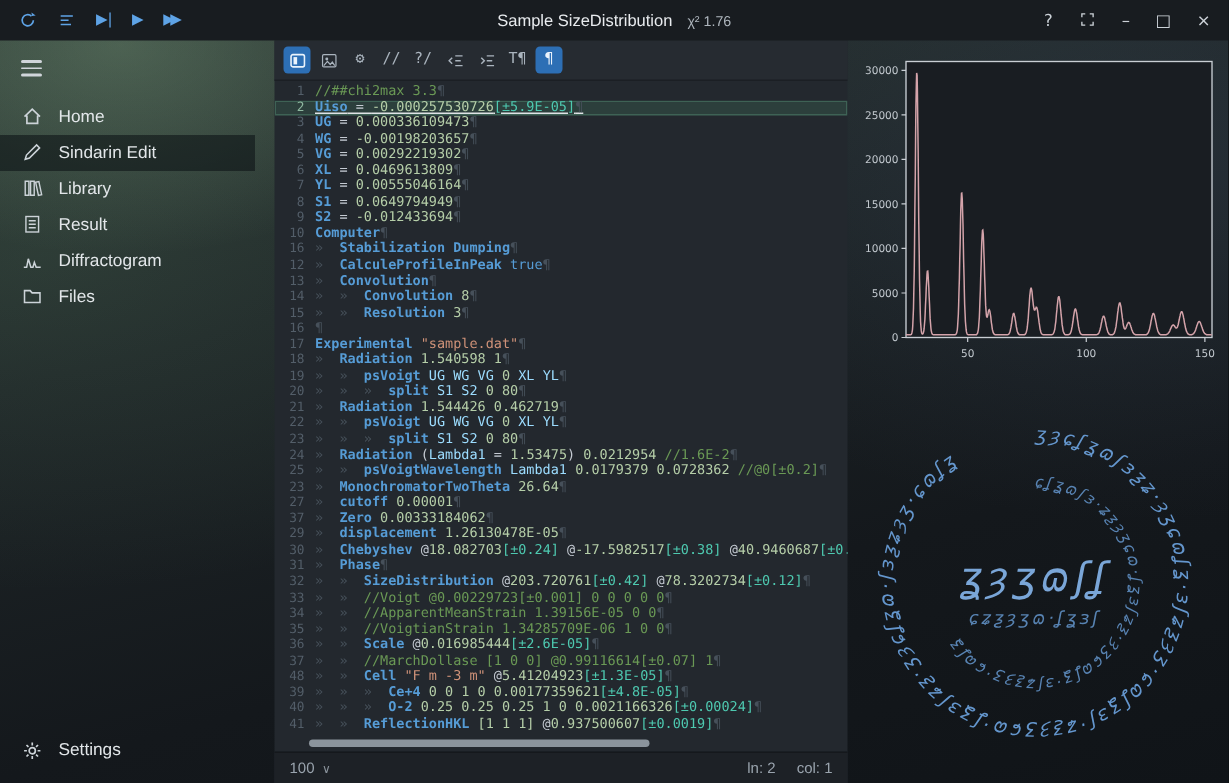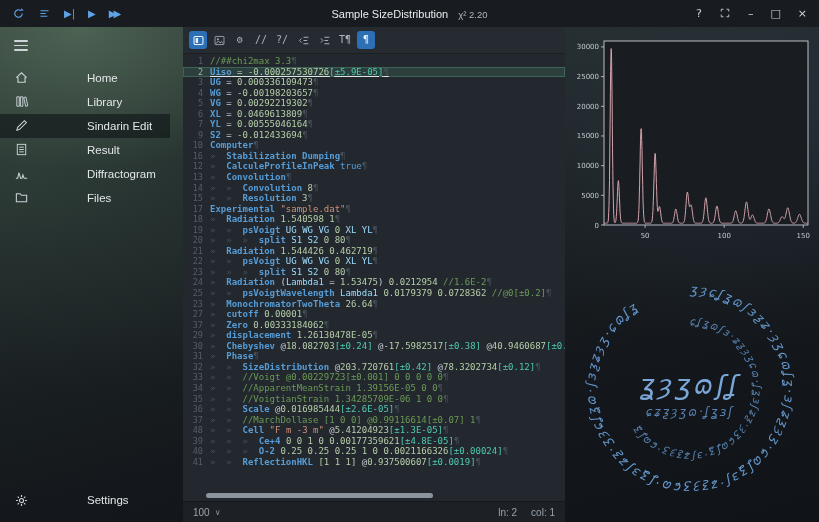--- a/index.html
+++ b/index.html
@@ -26,21 +26,21 @@
     font-family:"DejaVu Sans",sans-serif;padding:0;}
   .win-btn svg{width:12px;height:12px;color:#ccd2d8;}
   
   .sidebar{position:absolute;top:27px;left:0;width:170px;bottom:0;}
   .hamburger{width:15px;padding:10px 0 12px 14px;cursor:pointer;}
   .hamburger span{display:block;width:14px;height:1.6px;background:#d0d5da;margin:3px 0;border-radius:1px;}
   .side-item{display:flex;align-items:center;gap:10px;height:24px;padding-left:14px;cursor:pointer;font-size:11.5px;}
   .side-item.selected{background:rgba(10,14,18,0.55);}
   .side-icon{width:15px;height:15px;color:#ccd3d8;flex:none;}
   .side-icon svg{width:15px;height:15px;display:block;}
-  .side-label{color:#e2e6e9;margin-left:48px;}
+  .side-label{color:#e2e6e9;}
   .side-settings{position:absolute;bottom:10px;left:0;right:0;}
   
   .editor{position:absolute;left:183px;top:27px;width:382px;bottom:0;background:#23282e;
     display:flex;flex-direction:column;box-sizing:border-box;}
   .toolbar{height:26px;flex:none;display:flex;align-items:center;gap:3px;padding:0 6px;
     background:#262b31;border-bottom:1px solid #1b1f24;}
   .tool-btn{height:18px;min-width:18px;border:none;border-radius:3px;background:transparent;color:#aab4be;
     font-size:10px;line-height:1;cursor:pointer;display:flex;align-items:center;justify-content:center;
     font-family:"DejaVu Sans Mono",monospace;padding:0 2px;}
   .tool-btn.active{background:#2d6fb5;color:#eaf3fc;}
@@ -88,21 +88,21 @@
         <svg viewBox="0 0 16 16">
             <path d="M3 4.5h10M3 8h6.5M3 11.5h8.5" stroke="currentColor" stroke-width="1.3" fill="none"></path>
           </svg>
       </button>
       <button class="tb-btn">▶|</button>
       <button class="tb-btn">▶</button>
       <button class="tb-btn ff">▶▶</button>
     </div>
     <div class="tb-center">
       <span class="tb-title">Sample SizeDistribution</span>
-      <span class="tb-chi">χ² 2.20</span>
+      <span class="tb-chi">χ² 1.76</span>
     </div>
     <div class="tb-right">
       <button class="win-btn">?</button>
       <button class="win-btn">
         <svg viewBox="0 0 16 16">
             <path d="M3 6V3h3M13 6V3h-3M3 10v3h3M13 10v3h-3" fill="none" stroke="currentColor" stroke-width="1.2"></path>
           </svg>
       </button>
       <button class="win-btn">–</button>
       <button class="win-btn">□</button>
@@ -118,35 +118,35 @@
       </div>
     <div>
         <div class="side-item">
           <span class="side-icon">
             <svg viewBox="0 0 16 16">
               <path d="M2.5 8.2 8 3l5.5 5.2M4.2 7.4V13h7.6V7.4" fill="none" stroke="currentColor" stroke-width="1.2"></path>
             </svg>
           </span>
           <span class="side-label">Home</span>
         </div>
+        <div class="side-item selected">
+          <span class="side-icon">
+            <svg viewBox="0 0 16 16">
+              <path d="M3 13l.9-3 7.2-7.2 2.1 2.1L6 12.1 3 13z" fill="none" stroke="currentColor" stroke-width="1.1"></path>
+            </svg>
+          </span>
+          <span class="side-label">Sindarin Edit</span>
+        </div>
         <div class="side-item">
           <span class="side-icon">
             <svg viewBox="0 0 16 16">
               <path d="M3 3h2.6v10H3zM6.8 3h2.6v10H6.8zM10.4 3.7l2.3-.5 2 9.4-2.3.5z" fill="none" stroke="currentColor"></path>
             </svg>
           </span>
           <span class="side-label">Library</span>
-        </div>
-        <div class="side-item selected">
-          <span class="side-icon">
-            <svg viewBox="0 0 16 16">
-              <path d="M3 13l.9-3 7.2-7.2 2.1 2.1L6 12.1 3 13z" fill="none" stroke="currentColor" stroke-width="1.1"></path>
-            </svg>
-          </span>
-          <span class="side-label">Sindarin Edit</span>
         </div>
         <div class="side-item">
           <span class="side-icon">
             <svg viewBox="0 0 16 16">
               <rect x="3.5" y="2.5" width="9" height="11" fill="none" stroke="currentColor"></rect>
               <path d="M5.5 5.5h5M5.5 8h5M5.5 10.5h5" stroke="currentColor" fill="none"></path>
             </svg>
           </span>
           <span class="side-label">Result</span>
         </div>
@@ -214,27 +214,29 @@
       <button class="tool-btn active">¶</button>
     </div>
     <div class="code">
         <div class="ln-row"><span class="gut">1</span><span class="codetext"><span class="sg-c">//##chi2max 3.3</span><span class="sg-p">¶</span></span></div>
         <div class="ln-row hl"><span class="gut">2</span><span class="codetext"><span class="sg-k">Uiso</span><span class="sg-v"> = </span><span class="sg-num">-0.000257530726</span><span class="sg-t">[±5.9E-05]</span><span class="sg-p">¶</span></span></div>
         <div class="ln-row"><span class="gut">3</span><span class="codetext"><span class="sg-k">UG</span><span class="sg-v"> = </span><span class="sg-num">0.000336109473</span><span class="sg-p">¶</span></span></div>
         <div class="ln-row"><span class="gut">4</span><span class="codetext"><span class="sg-k">WG</span><span class="sg-v"> = </span><span class="sg-num">-0.00198203657</span><span class="sg-p">¶</span></span></div>
         <div class="ln-row"><span class="gut">5</span><span class="codetext"><span class="sg-k">VG</span><span class="sg-v"> = </span><span class="sg-num">0.00292219302</span><span class="sg-p">¶</span></span></div>
         <div class="ln-row"><span class="gut">6</span><span class="codetext"><span class="sg-k">XL</span><span class="sg-v"> = </span><span class="sg-num">0.0469613809</span><span class="sg-p">¶</span></span></div>
         <div class="ln-row"><span class="gut">7</span><span class="codetext"><span class="sg-k">YL</span><span class="sg-v"> = </span><span class="sg-num">0.00555046164</span><span class="sg-p">¶</span></span></div>
+        <div class="ln-row"><span class="gut">8</span><span class="codetext"><span class="sg-k">S1</span><span class="sg-v"> = </span><span class="sg-num">0.0649794949</span><span class="sg-p">¶</span></span></div>
         <div class="ln-row"><span class="gut">9</span><span class="codetext"><span class="sg-k">S2</span><span class="sg-v"> = </span><span class="sg-num">-0.012433694</span><span class="sg-p">¶</span></span></div>
         <div class="ln-row"><span class="gut">10</span><span class="codetext"><span class="sg-k">Computer</span><span class="sg-p">¶</span></span></div>
         <div class="ln-row"><span class="gut">16</span><span class="codetext"><span class="sg-g">»  </span><span class="sg-k">Stabilization Dumping</span><span class="sg-p">¶</span></span></div>
         <div class="ln-row"><span class="gut">12</span><span class="codetext"><span class="sg-g">»  </span><span class="sg-k">CalculeProfileInPeak</span><span class="sg-lit"> true</span><span class="sg-p">¶</span></span></div>
         <div class="ln-row"><span class="gut">13</span><span class="codetext"><span class="sg-g">»  </span><span class="sg-k">Convolution</span><span class="sg-p">¶</span></span></div>
         <div class="ln-row"><span class="gut">14</span><span class="codetext"><span class="sg-g">»  »  </span><span class="sg-k">Convolution</span><span class="sg-num"> 8</span><span class="sg-p">¶</span></span></div>
         <div class="ln-row"><span class="gut">15</span><span class="codetext"><span class="sg-g">»  »  </span><span class="sg-k">Resolution</span><span class="sg-num"> 3</span><span class="sg-p">¶</span></span></div>
+        <div class="ln-row"><span class="gut">16</span><span class="codetext"><span class="sg-p">¶</span></span></div>
         <div class="ln-row"><span class="gut">17</span><span class="codetext"><span class="sg-k">Experimental</span><span class="sg-s"> "sample.dat"</span><span class="sg-p">¶</span></span></div>
         <div class="ln-row"><span class="gut">18</span><span class="codetext"><span class="sg-g">»  </span><span class="sg-k">Radiation</span><span class="sg-num"> 1.540598 1</span><span class="sg-p">¶</span></span></div>
         <div class="ln-row"><span class="gut">19</span><span class="codetext"><span class="sg-g">»  »  </span><span class="sg-k">psVoigt</span><span class="sg-ref"> UG WG VG</span><span class="sg-num"> 0</span><span class="sg-ref"> XL YL</span><span class="sg-p">¶</span></span></div>
         <div class="ln-row"><span class="gut">20</span><span class="codetext"><span class="sg-g">»  »  »  </span><span class="sg-k">split</span><span class="sg-ref"> S1 S2</span><span class="sg-num"> 0 80</span><span class="sg-p">¶</span></span></div>
         <div class="ln-row"><span class="gut">21</span><span class="codetext"><span class="sg-g">»  </span><span class="sg-k">Radiation</span><span class="sg-num"> 1.544426 0.462719</span><span class="sg-p">¶</span></span></div>
         <div class="ln-row"><span class="gut">22</span><span class="codetext"><span class="sg-g">»  »  </span><span class="sg-k">psVoigt</span><span class="sg-ref"> UG WG VG</span><span class="sg-num"> 0</span><span class="sg-ref"> XL YL</span><span class="sg-p">¶</span></span></div>
         <div class="ln-row"><span class="gut">23</span><span class="codetext"><span class="sg-g">»  »  »  </span><span class="sg-k">split</span><span class="sg-ref"> S1 S2</span><span class="sg-num"> 0 80</span><span class="sg-p">¶</span></span></div>
         <div class="ln-row"><span class="gut">24</span><span class="codetext"><span class="sg-g">»  </span><span class="sg-k">Radiation</span><span class="sg-v"> (</span><span class="sg-ref">Lambda1</span><span class="sg-v"> = </span><span class="sg-num">1.53475</span><span class="sg-v">)</span><span class="sg-num"> 0.0212954 </span><span class="sg-c">//1.6E-2</span><span class="sg-p">¶</span></span></div>
         <div class="ln-row"><span class="gut">25</span><span class="codetext"><span class="sg-g">»  »  </span><span class="sg-k">psVoigtWavelength</span><span class="sg-ref"> Lambda1</span><span class="sg-num"> 0.0179379 0.0728362 </span><span class="sg-c">//@0[±0.2]</span><span class="sg-p">¶</span></span></div>
         <div class="ln-row"><span class="gut">23</span><span class="codetext"><span class="sg-g">»  </span><span class="sg-k">MonochromatorTwoTheta</span><span class="sg-num"> 26.64</span><span class="sg-p">¶</span></span></div>

